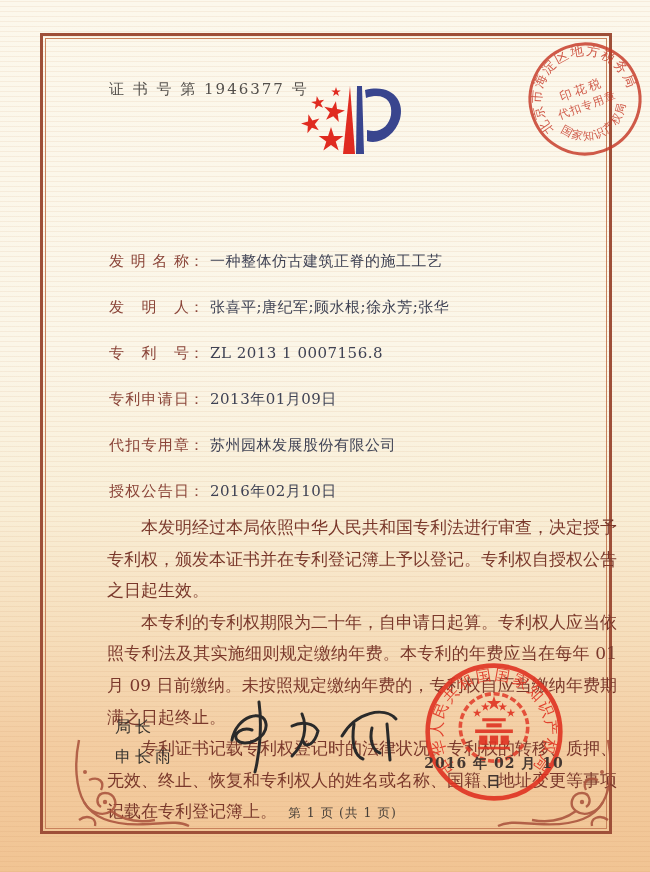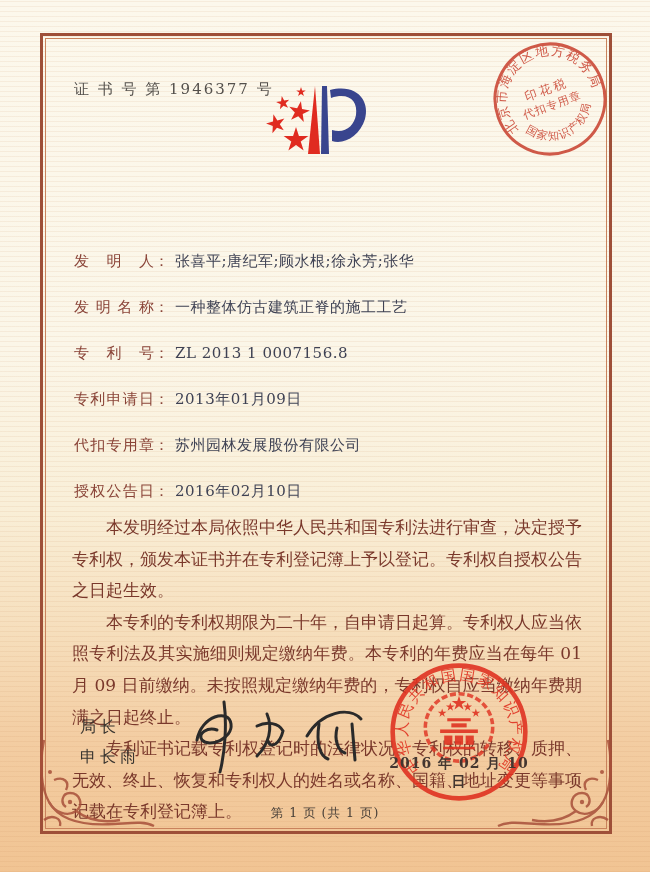--- a/index.html
+++ b/index.html
@@ -16,21 +16,21 @@
     content:"";position:absolute;inset:0;z-index:1;pointer-events:none;
     background:repeating-linear-gradient(0deg,
       rgba(198,130,80,0.10) 0px, rgba(198,130,80,0.10) 1px,
       rgba(255,255,255,0) 1px, rgba(255,255,255,0) 5px);
   }
   .frame{
     position:absolute;left:40px;top:33px;right:38px;bottom:38px;
     border:3px solid #9e4f38;z-index:2;pointer-events:none;
   }
   .frame-inner{position:absolute;inset:2px;border:1px solid #c9825c;}
-  .content{position:absolute;inset:0;z-index:3;}
+  .content{position:absolute;inset:0;z-index:3;margin-left:35px;}
 
   .cert-no{
     position:absolute;left:74px;top:80px;
     font-size:15px;color:#54504c;letter-spacing:2px;
   }
   .logo{position:absolute;left:252px;top:80px;}
   .tax-stamp{
     position:absolute;left:491px;top:40px;width:118px;height:118px;
     transform:rotate(-20deg);opacity:0.82;
   }
@@ -120,24 +120,24 @@
           <textPath href="#taxbot" startOffset="2">国家知识产权局</textPath>
         </text>
         <text x="58" y="52" text-anchor="middle" font-size="12" fill="#c63826" letter-spacing="3">印花税</text>
         <text x="58" y="68" text-anchor="middle" font-size="11" fill="#c63826" letter-spacing="1">代扣专用章</text>
       </svg>
     </div>
 
 
     <div class="fields">
       <div class="field-row">
+        <span class="f-label">发明名称</span><span class="f-colon">：</span><span class="f-value">一种整体仿古建筑正脊的施工工艺</span>
+      </div>
+      <div class="field-row">
         <span class="f-label">发明人</span><span class="f-colon">：</span><span class="f-value">张喜平;唐纪军;顾水根;徐永芳;张华</span>
-      </div>
-      <div class="field-row">
-        <span class="f-label">发明名称</span><span class="f-colon">：</span><span class="f-value">一种整体仿古建筑正脊的施工工艺</span>
       </div>
       <div class="field-row">
         <span class="f-label">专利号</span><span class="f-colon">：</span><span class="f-value">ZL 2013 1 0007156.8</span>
       </div>
       <div class="field-row">
         <span class="f-label">专利申请日</span><span class="f-colon">：</span><span class="f-value">2013年01月09日</span>
       </div>
       <div class="field-row">
         <span class="f-label">代扣专用章</span><span class="f-colon">：</span><span class="f-value">苏州园林发展股份有限公司</span>
       </div>

